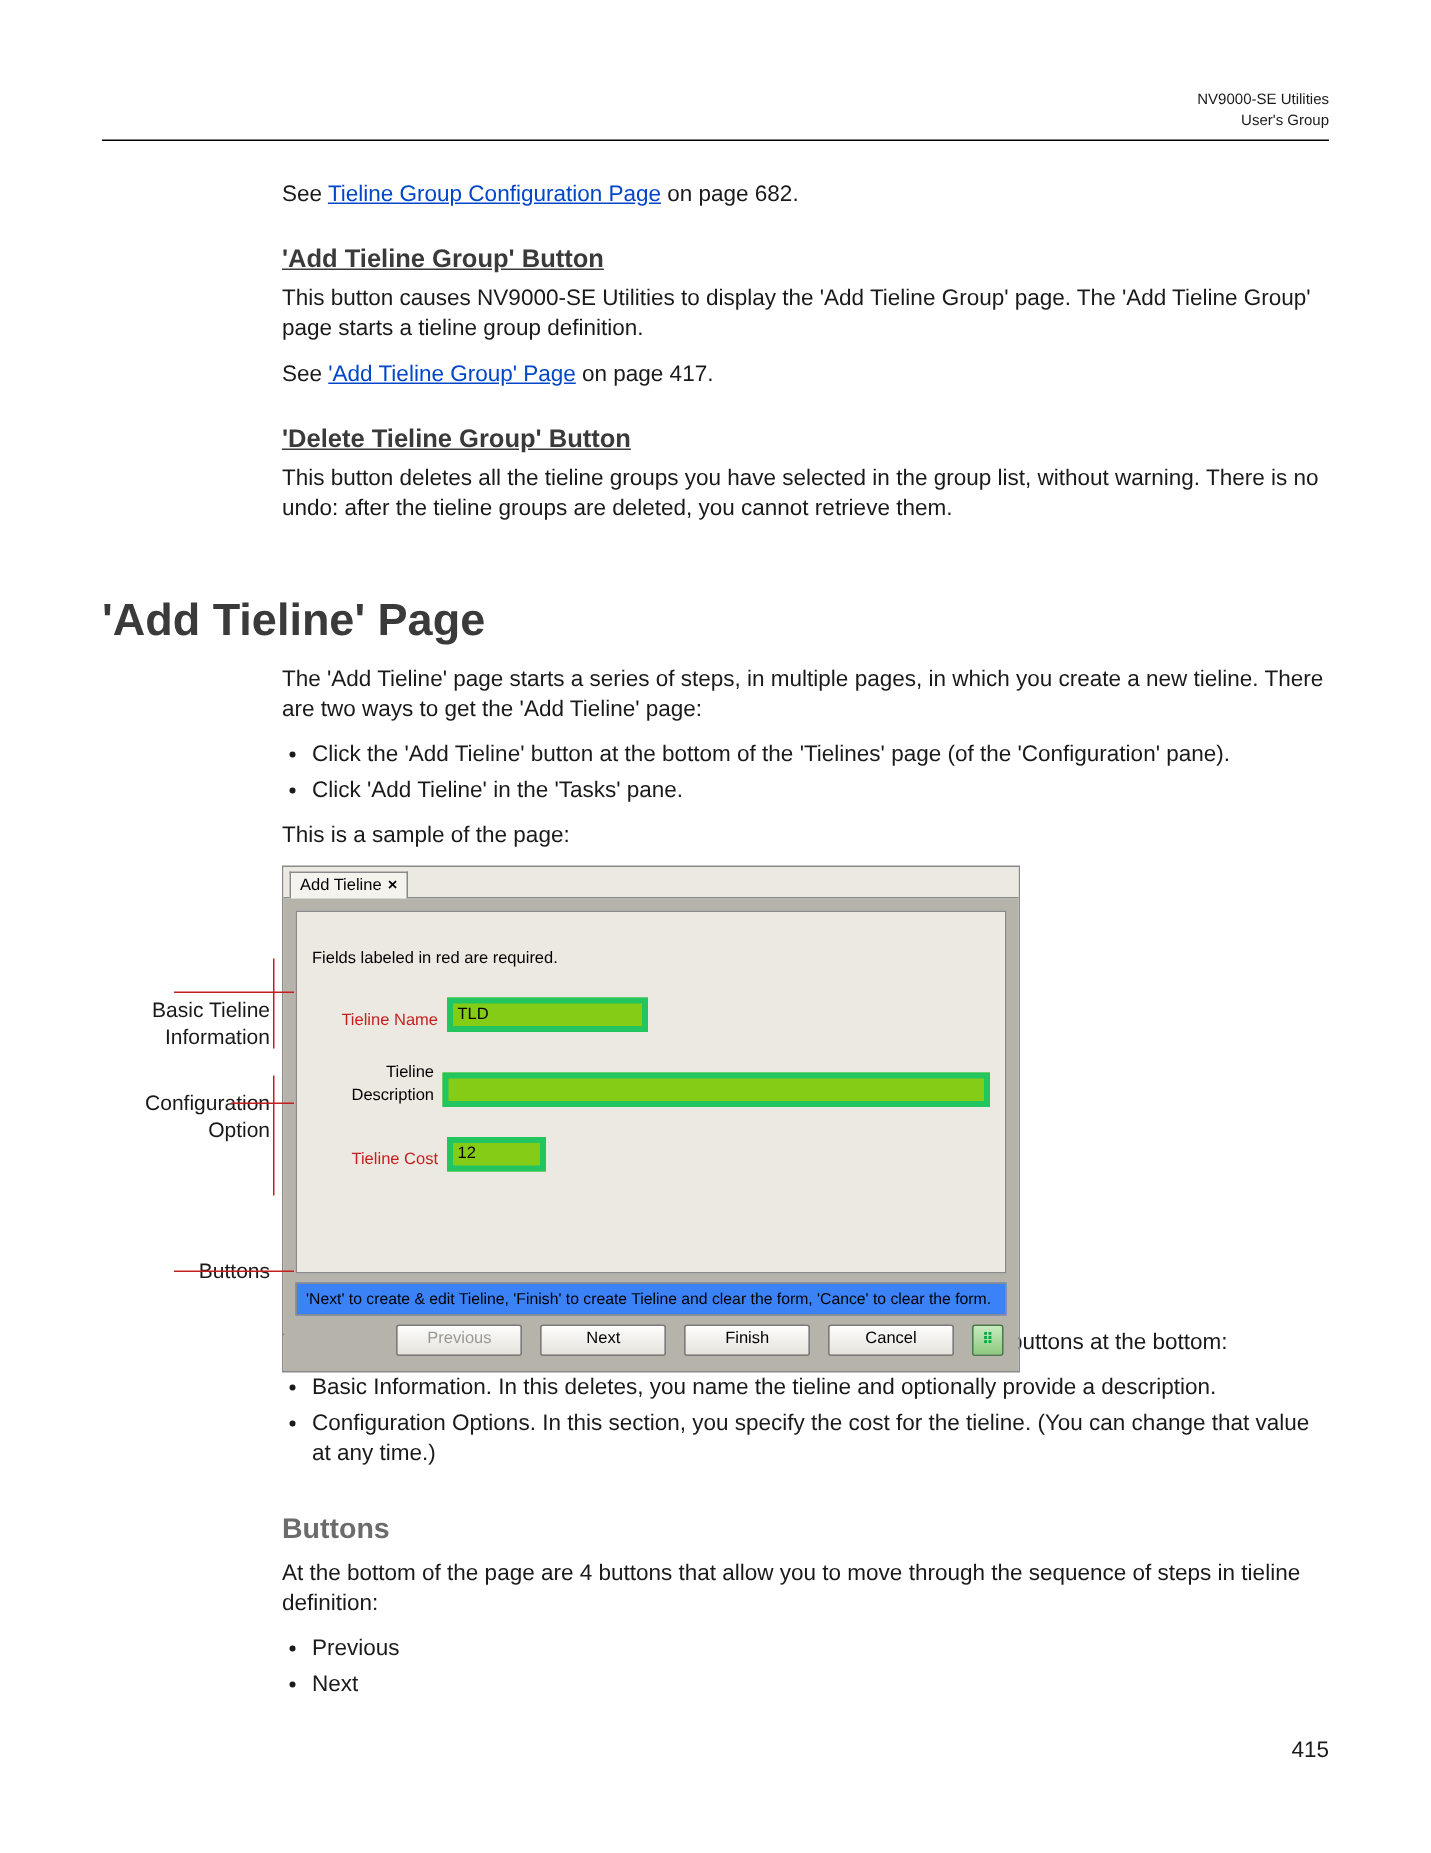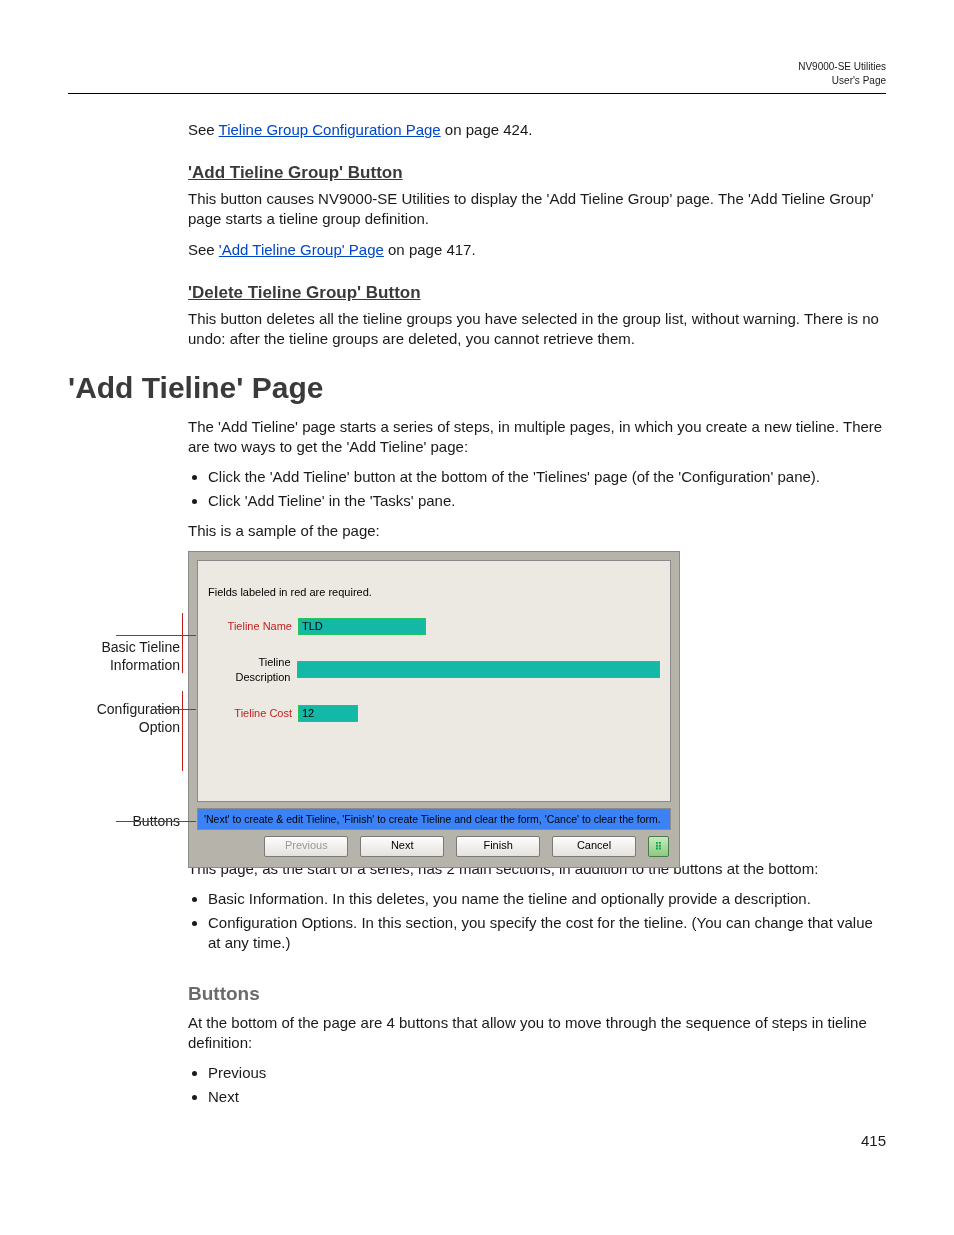--- a/index.html
+++ b/index.html
@@ -37,21 +37,21 @@
     font-weight: 600;
     font-size: 17px;
     color: #3a3a3a;
     margin: 22px 0 4px 0;
     text-decoration: underline;
   }
   .h1 {
     font-weight: 600;
     font-size: 30px;
     color: #3a3a3a;
-    margin: 19px 0 8px 0;
+    margin: 45px 0 8px 0;
   }
   .h2 {
     font-weight: 600;
     font-size: 19px;
     color: #6b6b6b;
     margin: 28px 0 6px 0;
   }
   p { margin: 4px 0 10px 0; }
   ul { margin: 4px 0 10px 0; padding-left: 20px; }
   li { margin: 3px 0; }
@@ -111,34 +111,34 @@
   }
   .form-panel {
     background: #ece9e2;
     border: 1px solid #8a8a8a;
     padding: 24px 10px 36px 10px;
     min-height: 180px;
   }
   .req-note { font-size: 11px; margin-bottom: 18px; }
   .form-row {
     display: flex;
-    align-items: center;
+    align-items: flex-end;
     margin: 14px 0;
   }
   .form-row.tall { margin: 20px 0; }
   .flabel {
     width: 84px;
     text-align: right;
     font-size: 11px;
     padding-right: 6px;
   }
   .req { color: #c41f1f; }
   .finput {
-    border: 1px solid #22c55e;
-    background: #14b8a6;
+    border: 4px solid #22c55e;
+    background: #84cc16;
     height: 15px;
     padding: 0 3px;
     font-size: 11px;
   }
   .finput.w130 { width: 120px; }
   .finput.w56 { width: 52px; }
   .finput.wlong { width: 362px; }
   .hint-bar {
     background: #3b82f6;
     border: 1px solid #8a8a8a;
@@ -180,27 +180,27 @@
     bottom: 26px;
     font-size: 15px;
   }
 </style>
 </head>
 <body>
 
 <div class="page">
   <div class="header-right">
     <div>NV9000-SE Utilities</div>
-    <div>User's Page</div>
+    <div>User's Group</div>
   </div>
   <hr class="header-rule">
 
   <div class="body-indent">
     <p>
-      <span>See </span><a class="link">Tieline Group Configuration Page</a><span> on page 424.</span>
+      <span>See </span><a class="link">Tieline Group Configuration Page</a><span> on page 682.</span>
     </p>
 
     <div class="h3">'Add Tieline Group' Button</div>
     <p>This button causes NV9000-SE Utilities to display the 'Add Tieline Group' page. The 'Add Tieline Group' page starts a tieline group definition.</p>
     <p>
       <span>See </span><a class="link">'Add Tieline Group' Page</a><span> on page 417.</span>
     </p>
 
     <div class="h3">'Delete Tieline Group' Button</div>
     <p>This button deletes all the tieline groups you have selected in the group list, without warning. There is no undo: after the tieline groups are deleted, you cannot retrieve them.</p>
@@ -230,20 +230,25 @@
         </div>
       </div>
 
       <div class="callout-line" style="left:-72px; top:84px; width:80px;"></div>
       <div class="callout-vline" style="left:-6px; top:62px; height:60px;"></div>
       <div class="callout-line" style="left:-34px; top:158px; width:42px;"></div>
       <div class="callout-vline" style="left:-6px; top:140px; height:80px;"></div>
       <div class="callout-line" style="left:-72px; top:270px; width:80px;"></div>
 
       <div class="app">
+        <div class="tabbar">
+          <span class="tab">
+            <span>Add Tieline</span><span class="x">×</span>
+          </span>
+        </div>
         <div class="app-body">
           <div class="form-panel">
             <div class="req-note">Fields labeled in red are required.</div>
 
             <div class="form-row">
               <div class="flabel req">Tieline Name</div>
               <input class="finput w130" value="TLD" style="">
             </div>
             <div class="form-row tall">
               <div class="flabel">Tieline Description</div>

